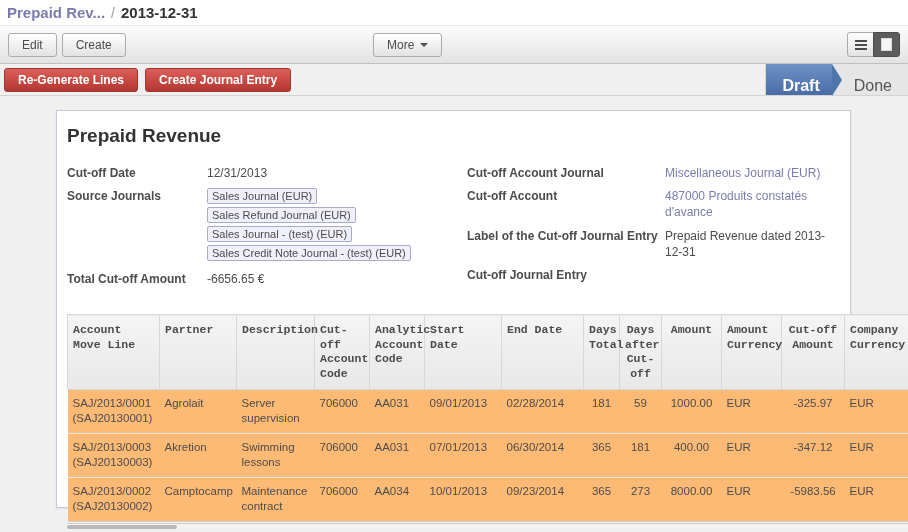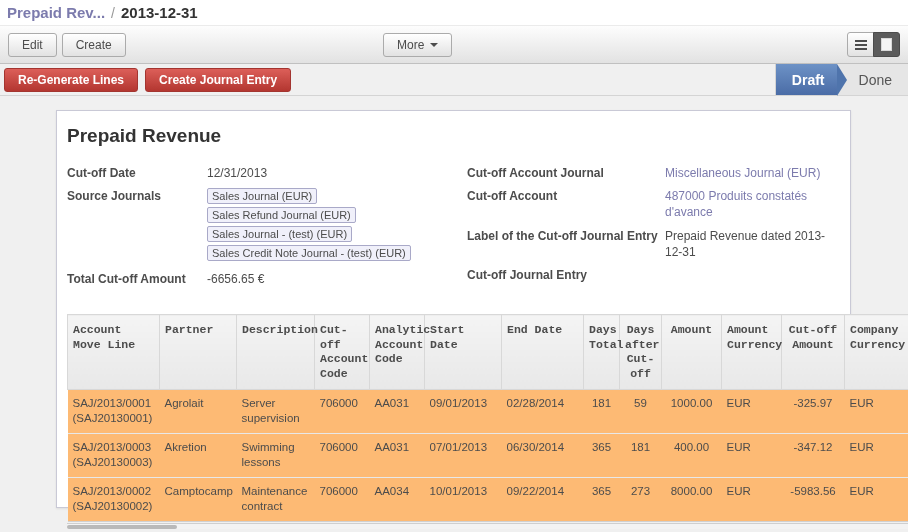--- a/index.html
+++ b/index.html
@@ -23,21 +23,21 @@
     display:flex; align-items:center; padding:0 8px; position:relative;
   }
   .btn {
     display:inline-flex; align-items:center; gap:6px;
     background:linear-gradient(#ffffff,#e2e2e2);
     border:1px solid #ababab; border-radius:3px;
     padding:4px 13px; font-size:12px; color:#4c4c4c; cursor:pointer;
     font-family:inherit;
   }
   .btn + .btn { margin-left:5px; }
-  .more-btn { position:absolute; left:378px; top:7px; }
+  .more-btn { position:absolute; left:368px; top:7px; }
   .caret-down { width:0; height:0; border-left:4px solid transparent; border-right:4px solid transparent; border-top:4px solid #4c4c4c; display:inline-block; }
   .switcher { margin-left:auto; display:flex; }
   .switch-btn {
     width:27px; height:25px; border:1px solid #ababab;
     background:linear-gradient(#ffffff,#e2e2e2);
     display:flex; align-items:center; justify-content:center; cursor:pointer;
   }
   .switch-btn:first-child { border-radius:3px 0 0 3px; }
   .switch-btn:last-child { border-radius:0 3px 3px 0; margin-left:-1px; }
   .switch-btn.active { background:#5c5c5c; border-color:#4c4c4c; }
@@ -50,21 +50,21 @@
     display:flex; align-items:stretch; position:relative;
   }
   .action-btns { display:flex; align-items:center; padding-left:4px; gap:7px; }
   .btn-red {
     background:linear-gradient(#dc5f59,#b33630);
     border:1px solid #a33530; border-radius:3px;
     color:#fff; font-weight:bold; font-size:12px;
     padding:4px 13px; cursor:pointer; font-family:inherit;
   }
   .statusbar { margin-left:auto; display:flex; align-items:stretch; background:#e6e6e6; border-left:1px solid #d4d4d4; }
-  .status-step { display:flex; align-items:center; padding:0 16px; color:#555; font-size:14px; position:relative; cursor:pointer; }
+  .status-step { display:flex; align-items:flex-end; padding:0 16px; color:#555; font-size:16px; position:relative; cursor:pointer; }
   .status-step.active {
     background:linear-gradient(#6d92c6,#4a6ca6); color:#fff; font-weight:bold;
     padding-right:12px;
   }
   .status-step.active::after {
     content:""; position:absolute; right:-10px; top:0;
     border-top:16px solid transparent; border-bottom:16px solid transparent;
     border-left:10px solid #4f74ac; z-index:2;
   }
   .status-step.done-step { padding-left:22px; }
@@ -262,21 +262,21 @@
               <td class="num">-347.12</td>
               <td>EUR</td>
             </tr>
             <tr>
               <td>SAJ/2013/0002 (SAJ20130002)</td>
               <td>Camptocamp</td>
               <td>Maintenance contract</td>
               <td>706000</td>
               <td>AA034</td>
               <td>10/01/2013</td>
-              <td>09/22/2014</td>
+              <td>09/23/2014</td>
               <td class="num">365</td>
               <td class="num">273</td>
               <td class="num">8000.00</td>
               <td>EUR</td>
               <td class="num">-5983.56</td>
               <td>EUR</td>
             </tr>
           </tbody>
         </table>
         <div class="hscroll">

